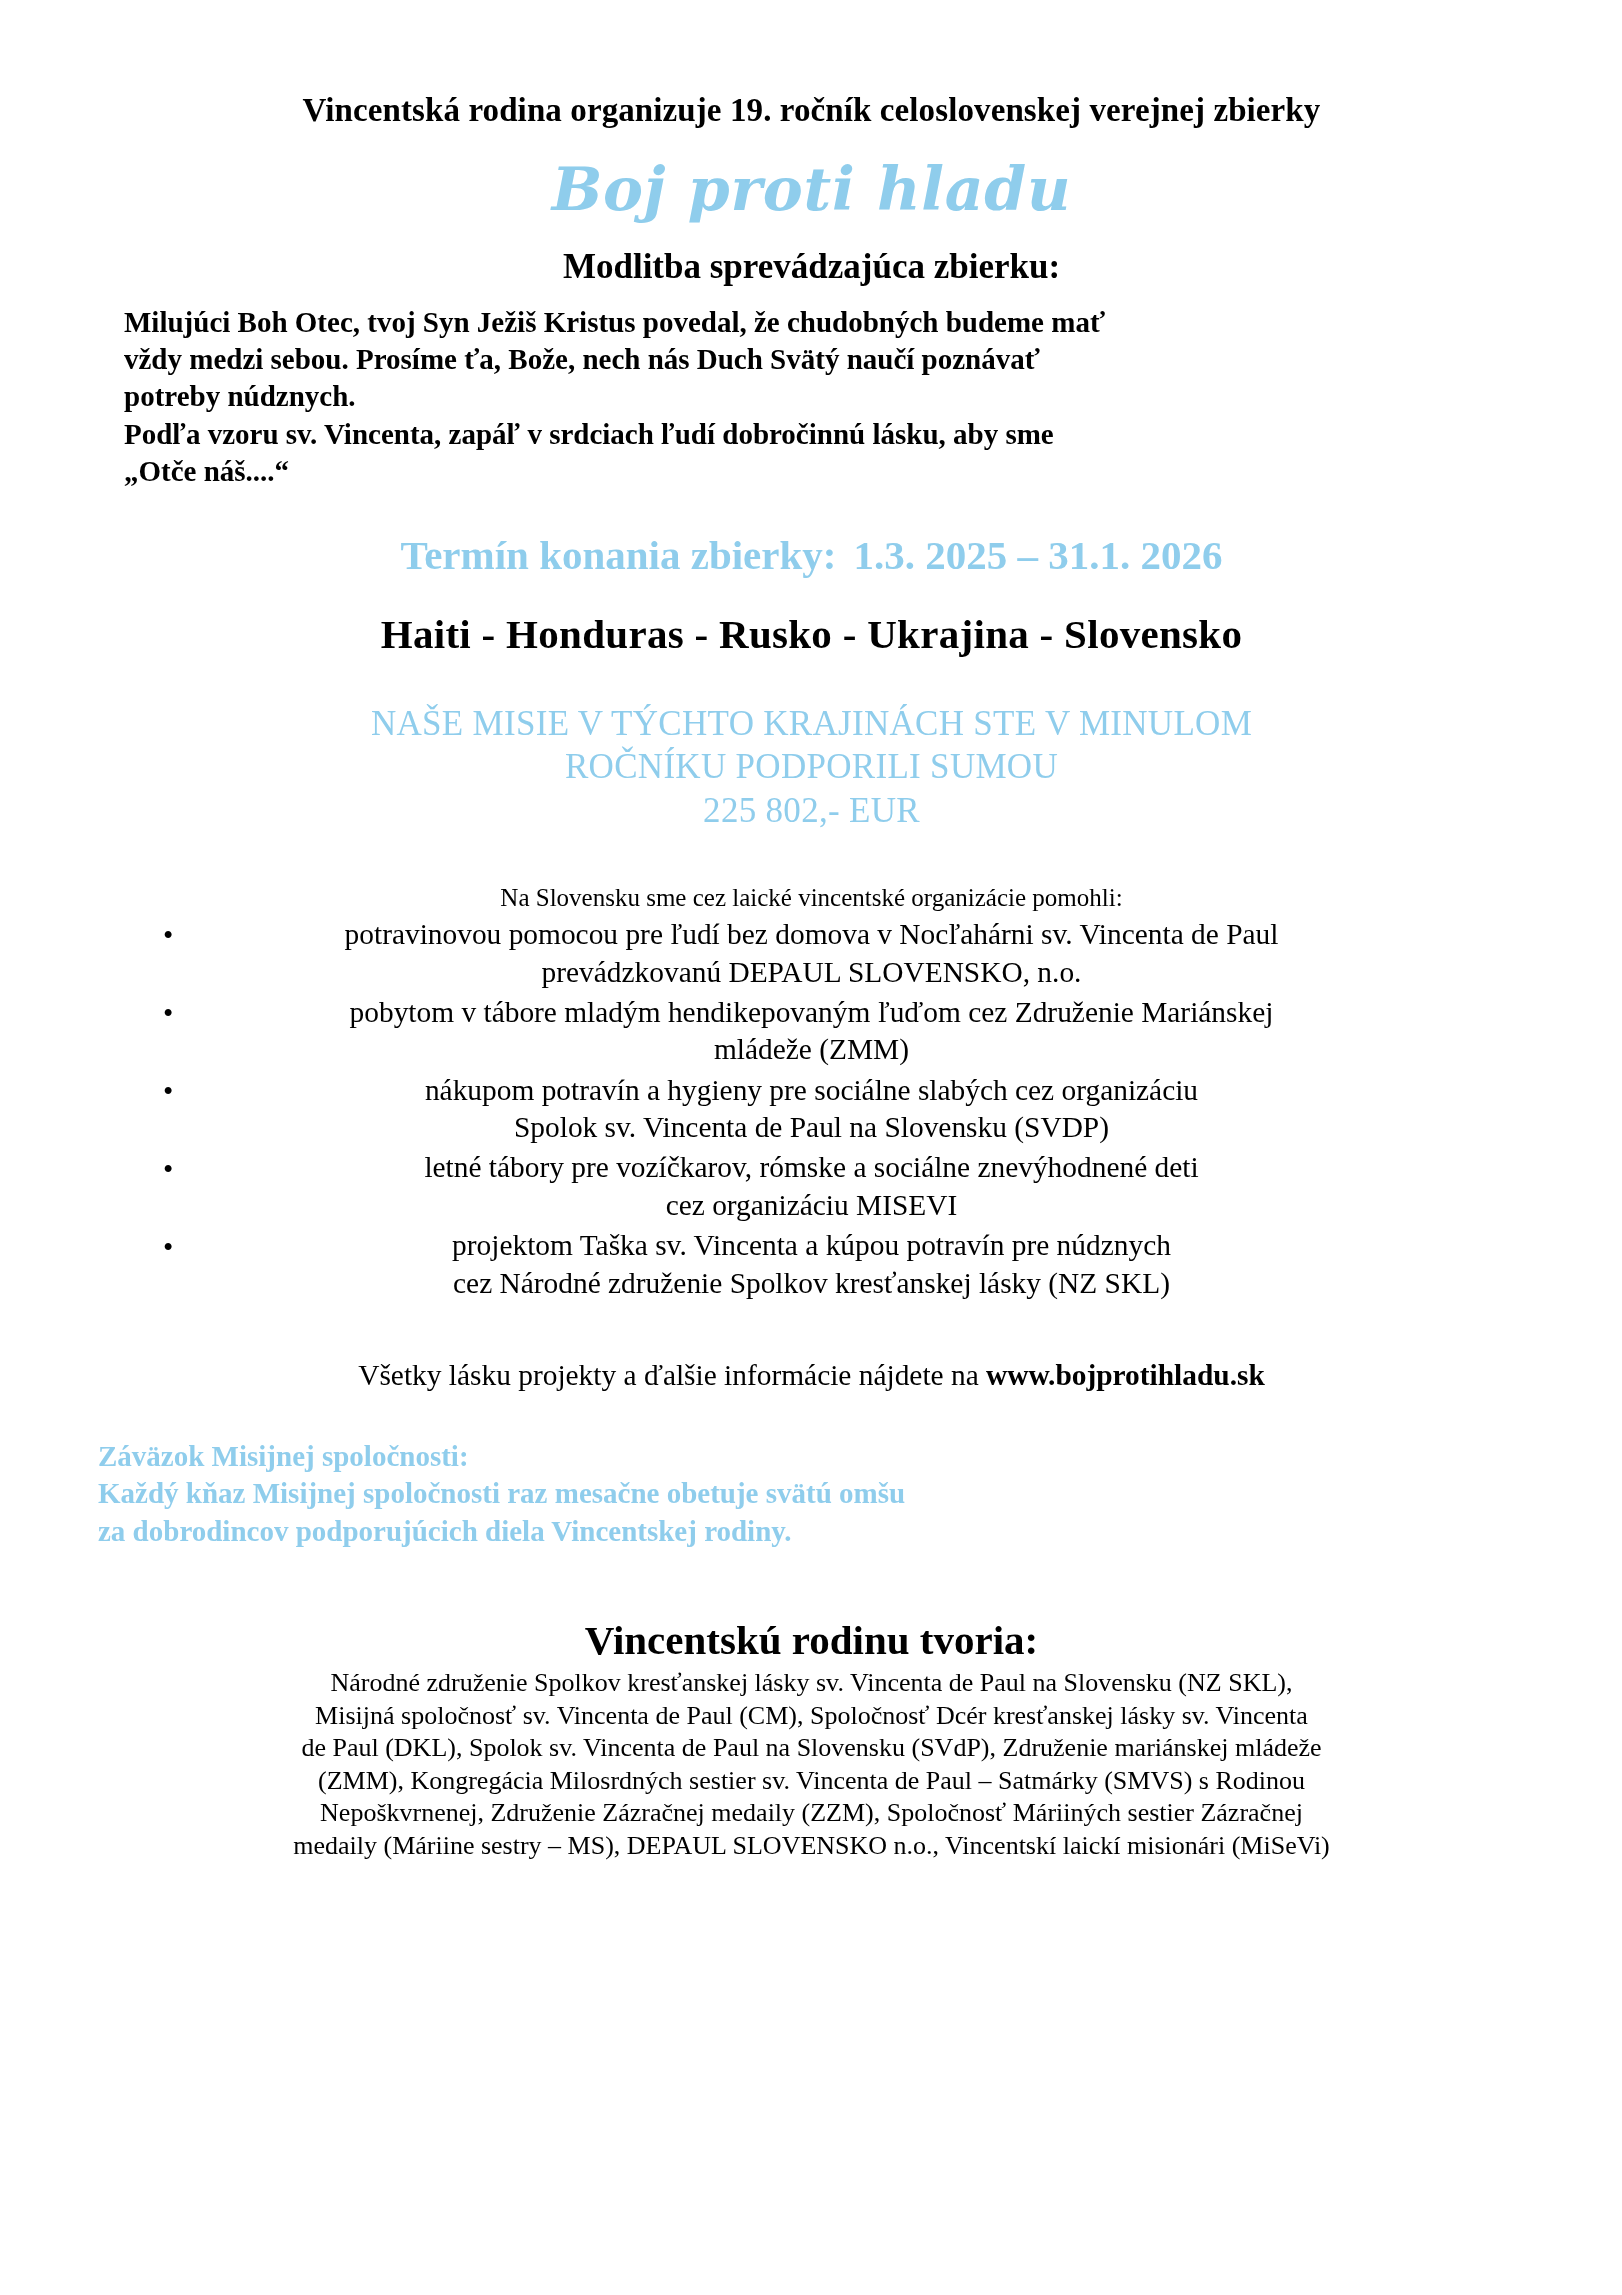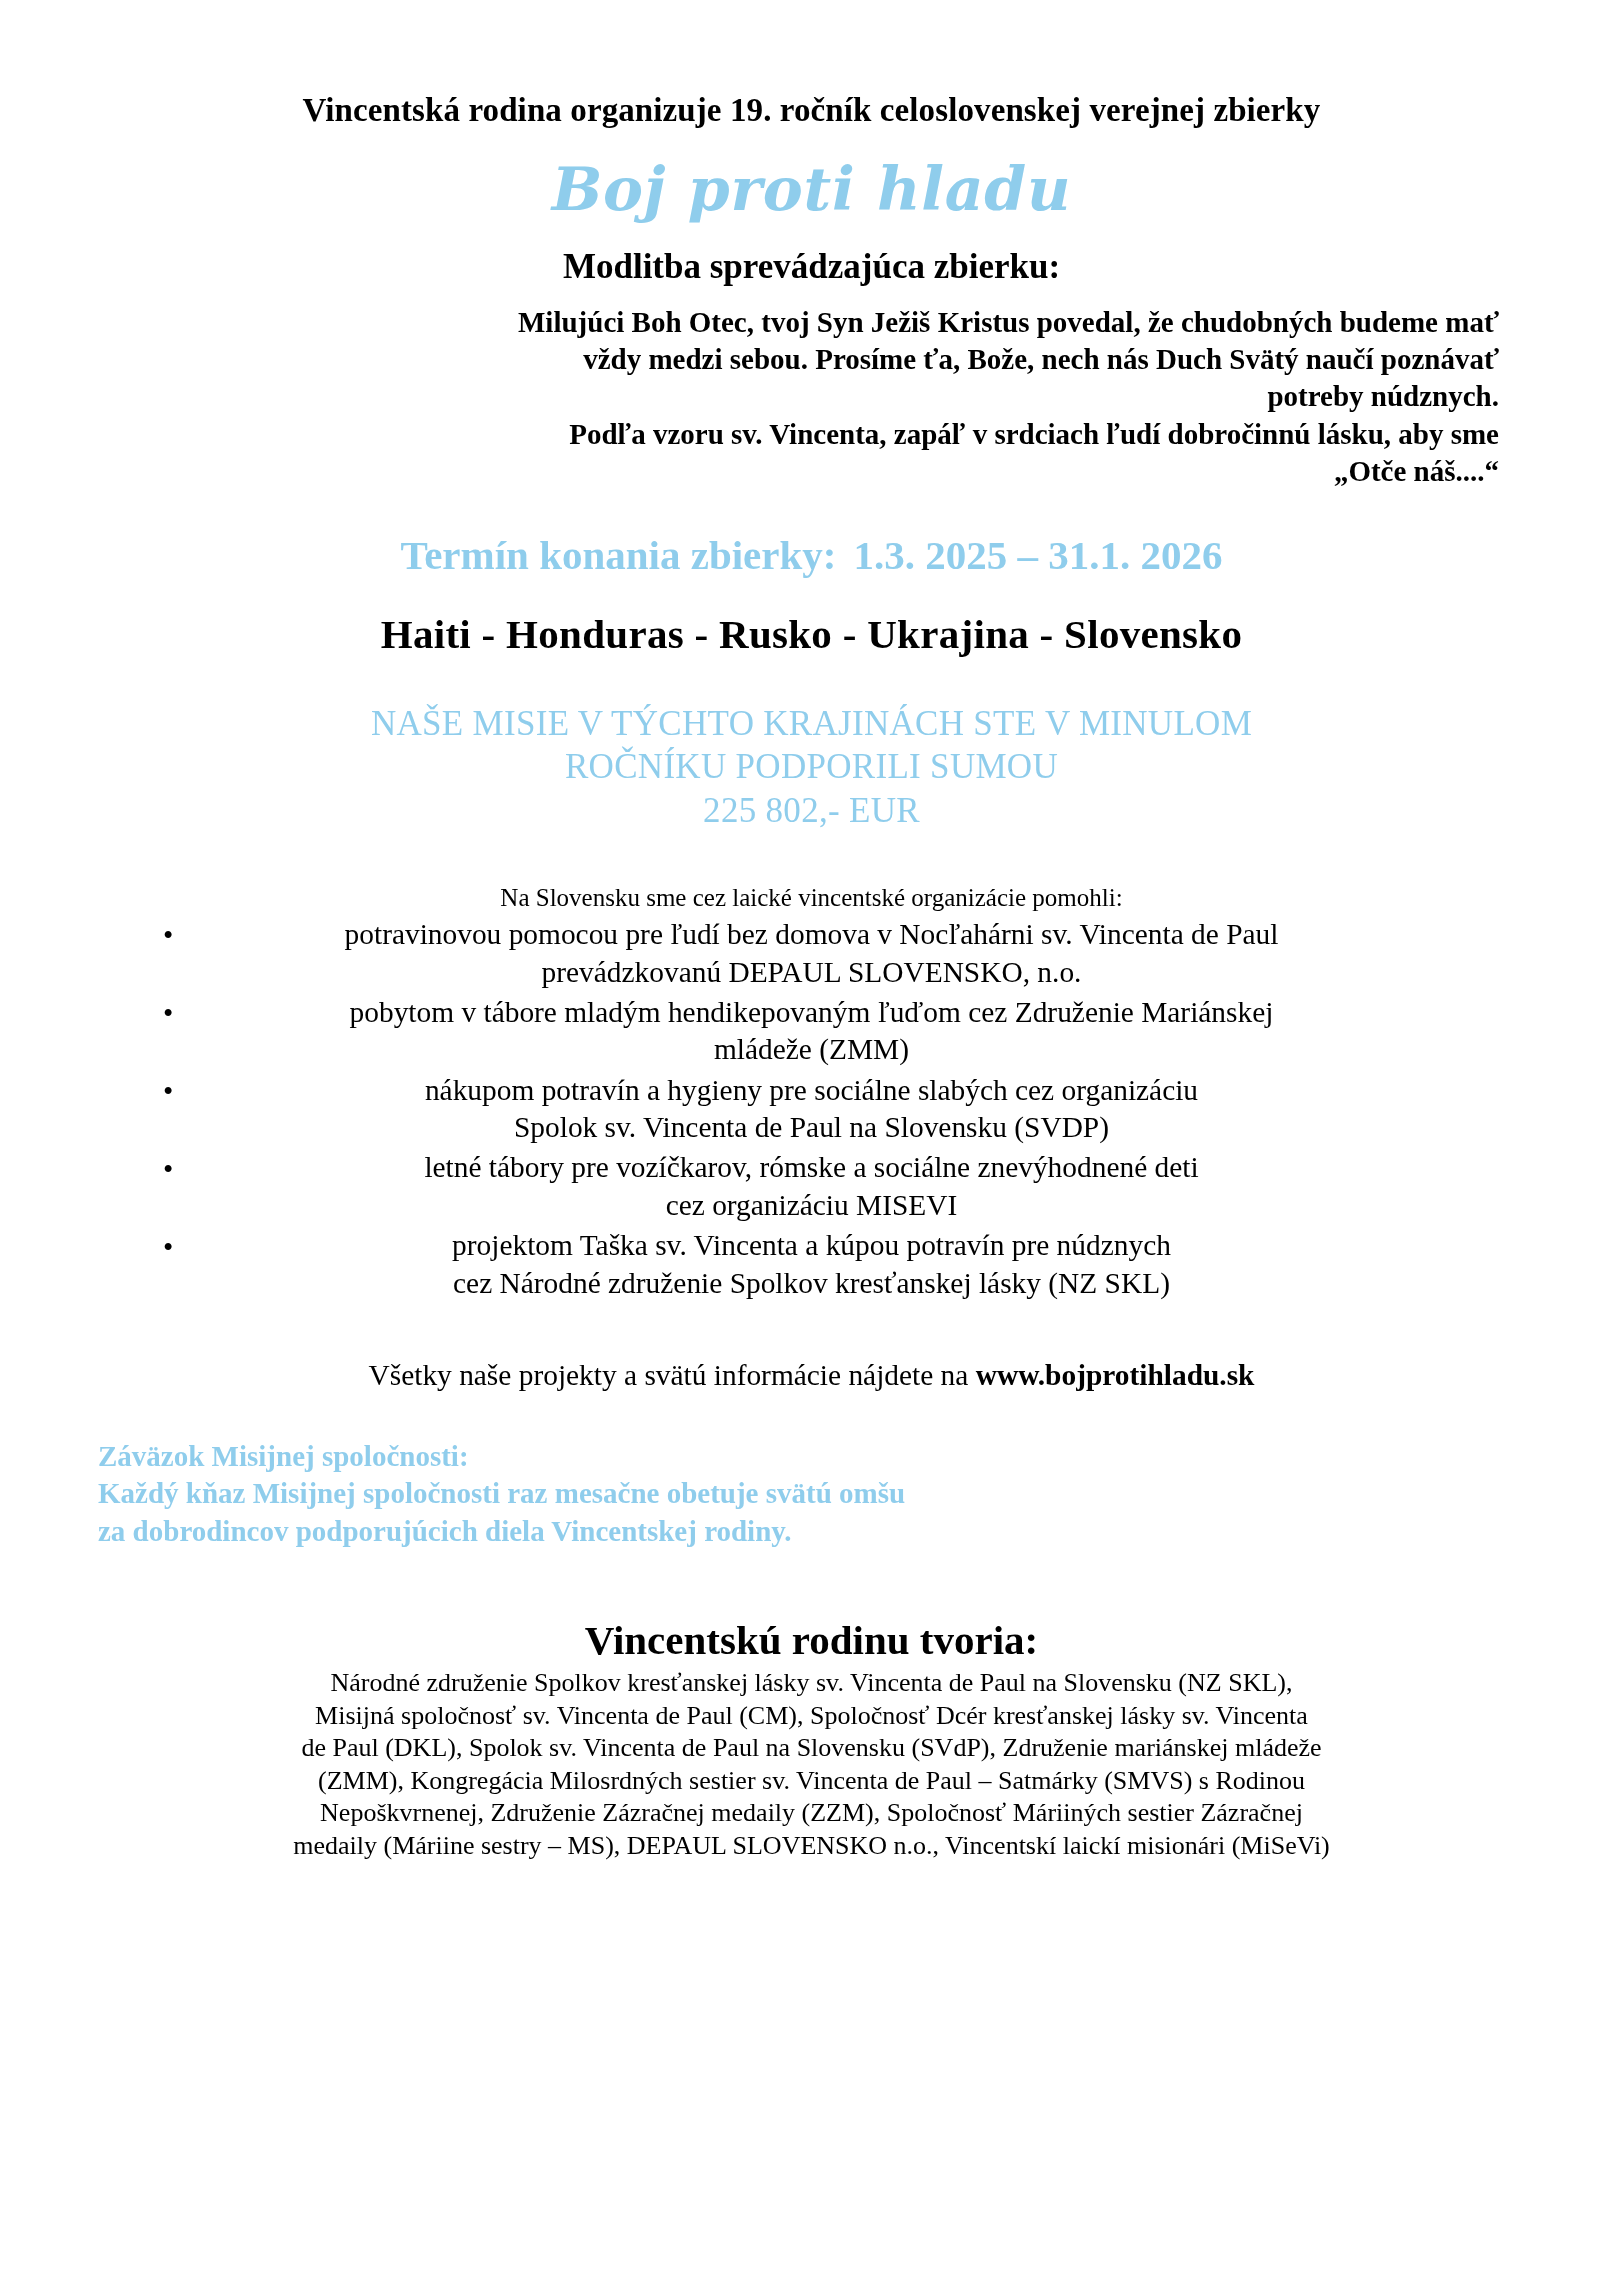--- a/index.html
+++ b/index.html
@@ -43,21 +43,21 @@
   }
 
   .prayer-label {
     text-align: center;
     font-weight: bold;
     font-size: 35px;
     margin: 23.6px 0 17px 0;
   }
 
   .prayer-body {
-    text-align: right;
+    text-align: left;
     font-weight: bold;
     font-size: 29px;
     line-height: 1.28;
     margin: 0 26px;
   }
   .prayer-body p { margin: 0; }
 
   .term-line {
     text-align: center;
     color: #8fcdec;
@@ -200,21 +200,21 @@
       <span class="l2">cez organizáciu MISEVI</span>
     </li>
     <li>
       <span class="bullet">•</span>
       <span>projektom Taška sv. Vincenta a kúpou potravín pre núdznych</span>
       <span class="l2">cez Národné združenie Spolkov kresťanskej lásky (NZ SKL)</span>
     </li>
   </ul>
 
   <div class="website-line">
-    <span>Všetky naše projekty a svätú informácie nájdete na </span><b>www.bojprotihladu.sk</b>
+    <span>Všetky lásku projekty a ďalšie informácie nájdete na </span><b>www.bojprotihladu.sk</b>
   </div>
 
   <div class="pledge">
     <p>Záväzok Misijnej spoločnosti:</p>
     <p>Každý kňaz Misijnej spoločnosti raz mesačne obetuje svätú omšu</p>
     <p>za dobrodincov podporujúcich diela Vincentskej rodiny.</p>
   </div>
 
   <div class="family-title">Vincentskú rodinu tvoria:</div>
 

